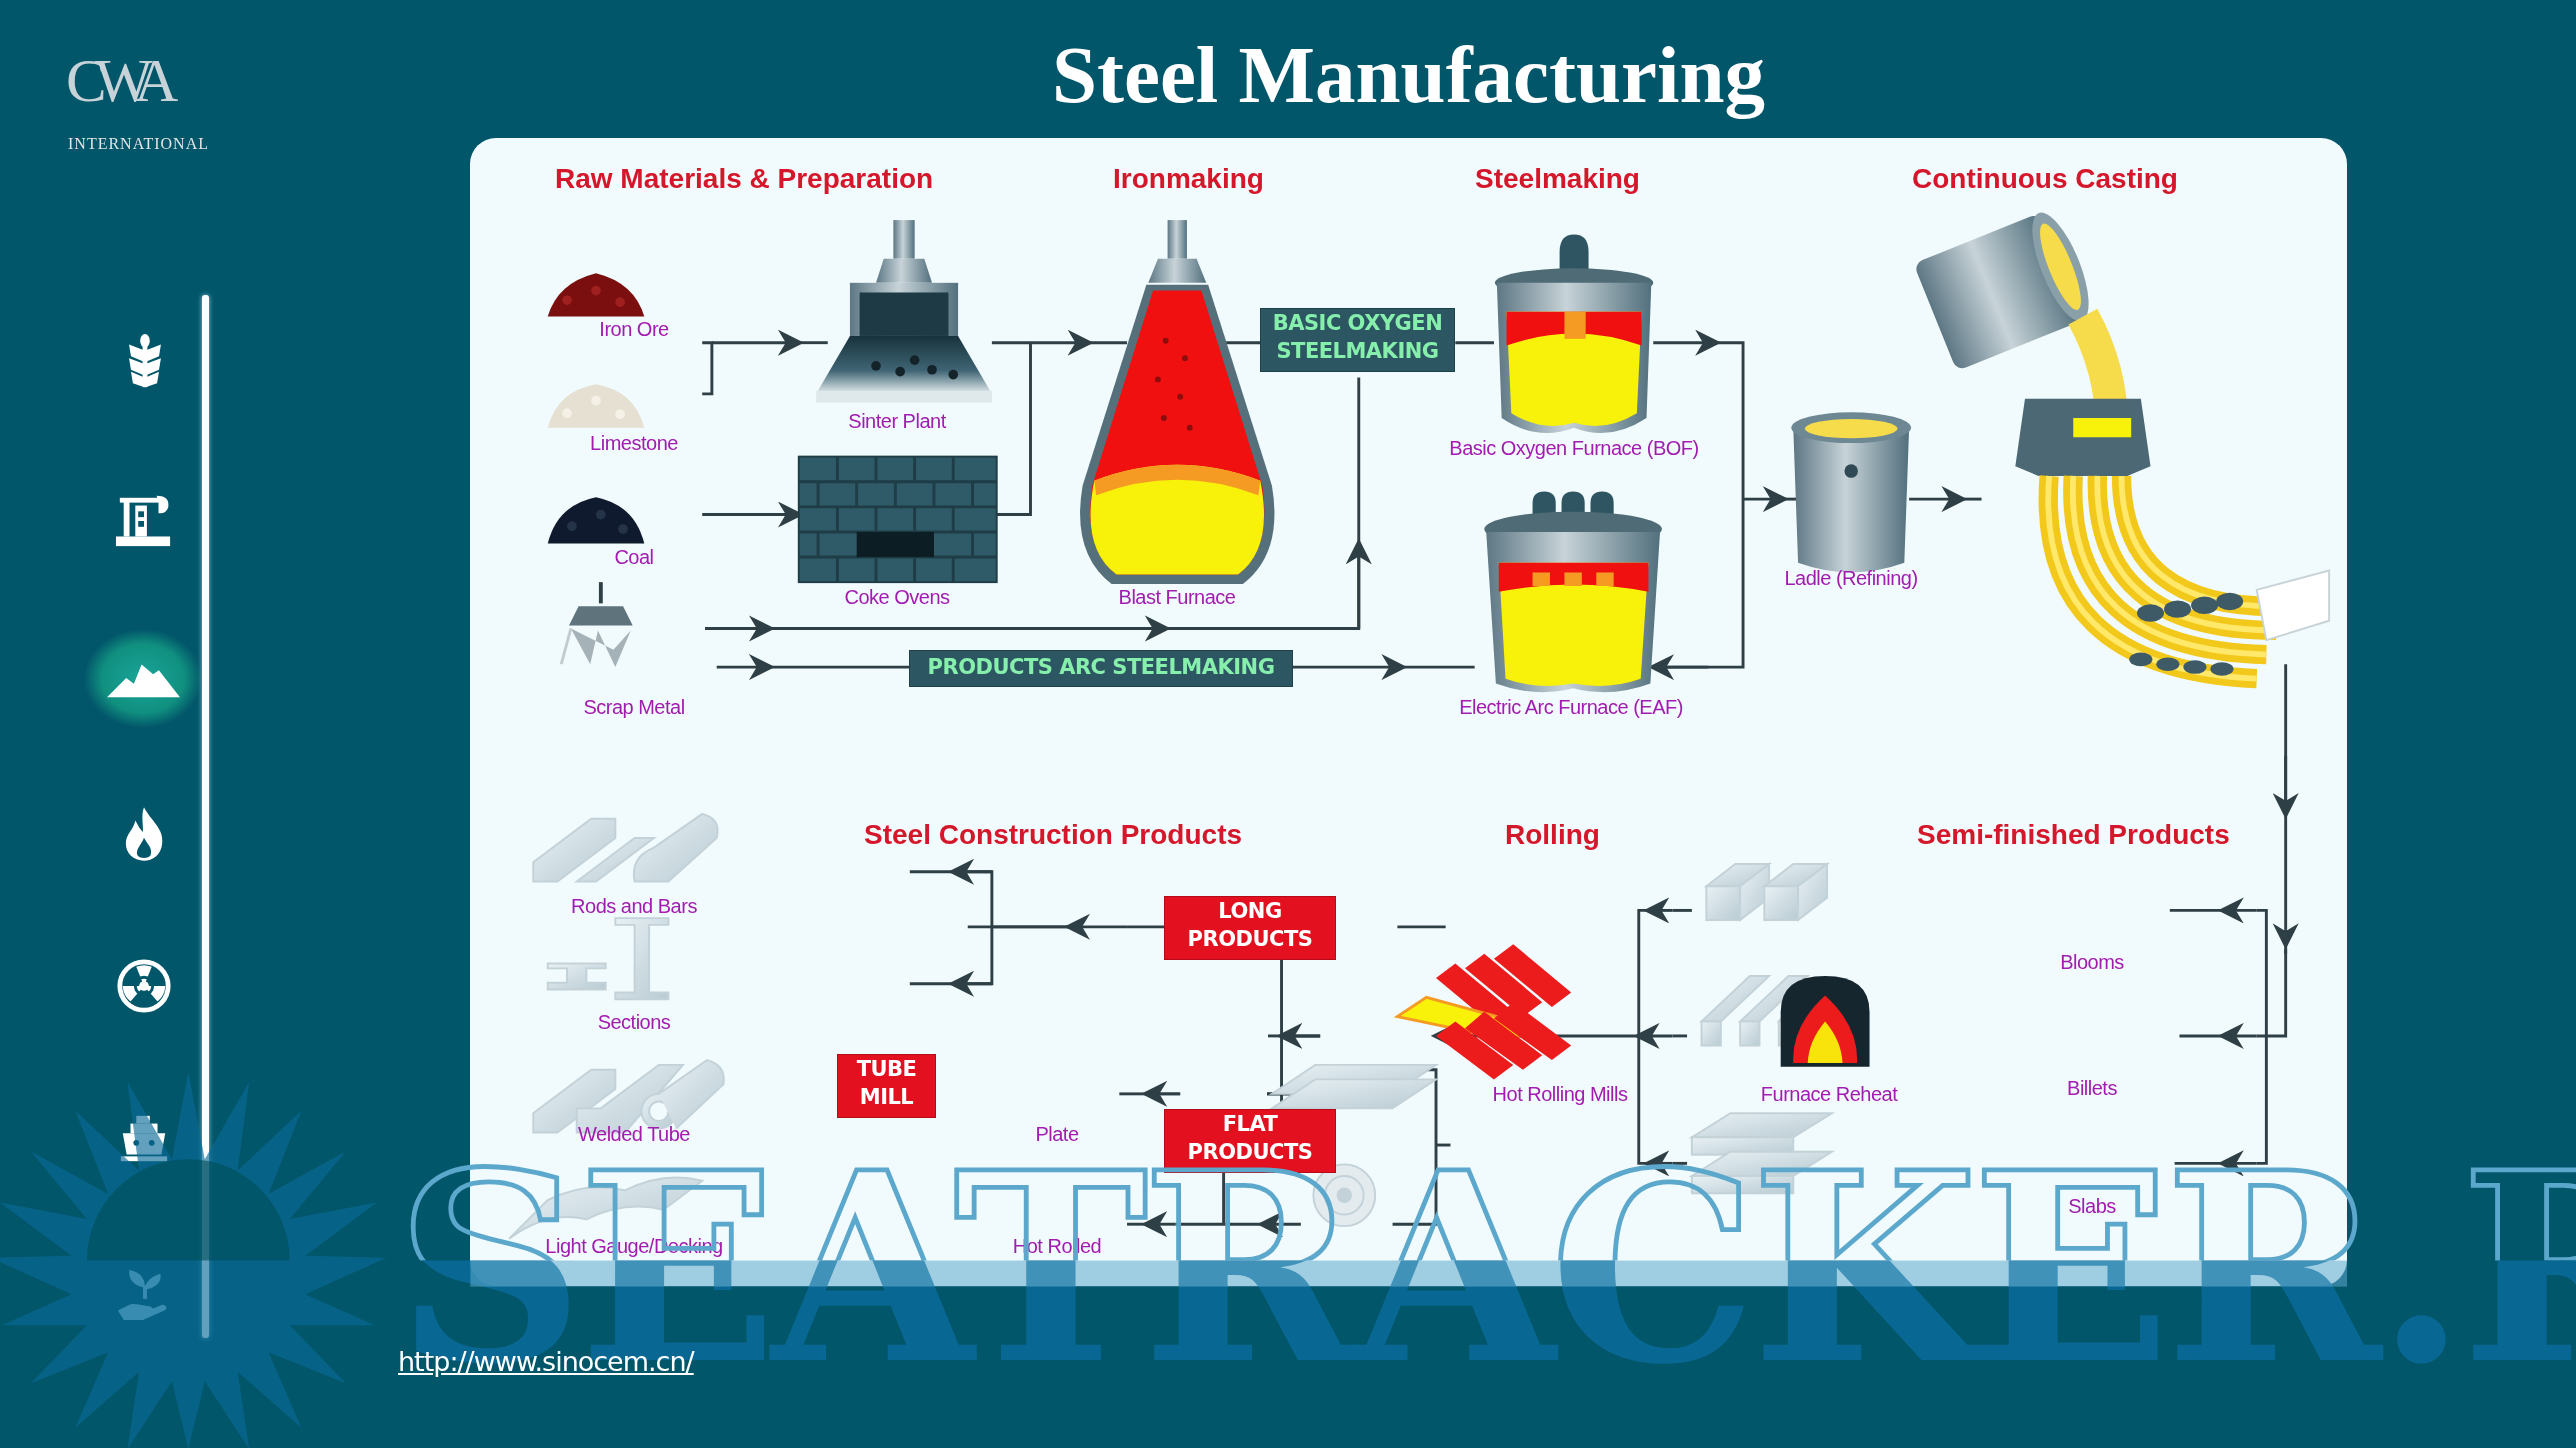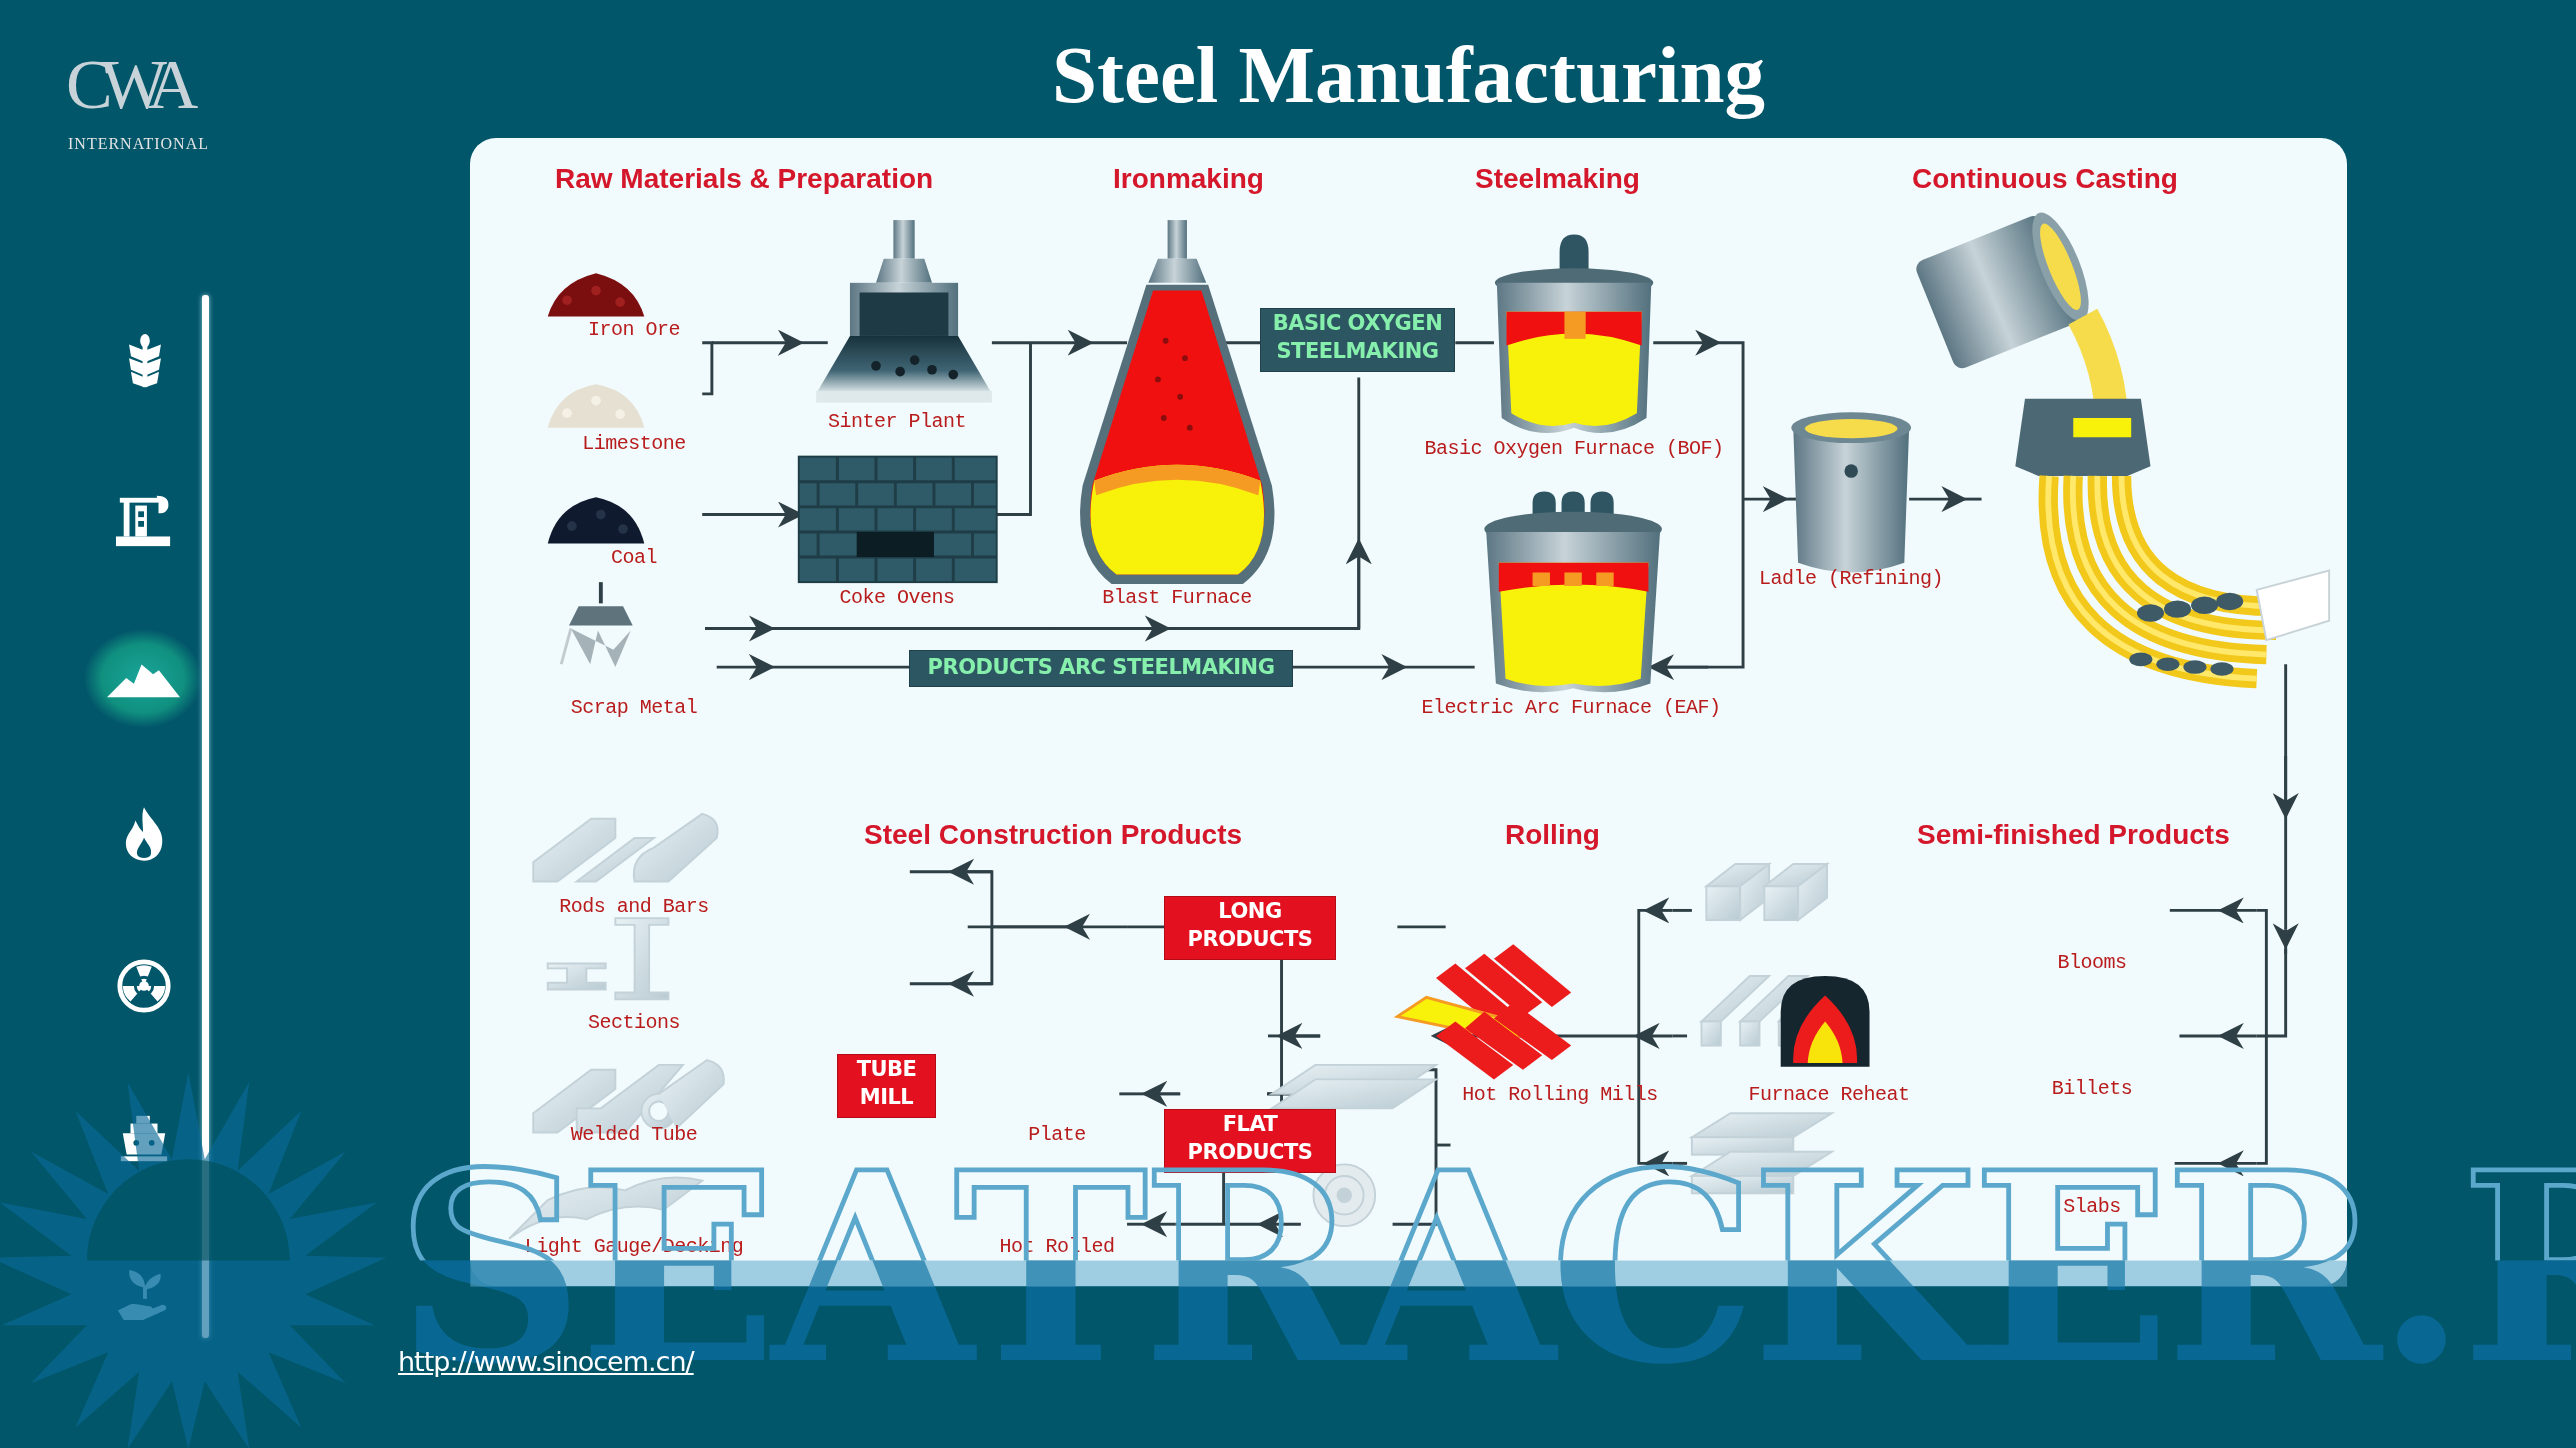--- a/index.html
+++ b/index.html
@@ -1,26 +1,26 @@
 <!DOCTYPE html>
 <html><head>
 <meta charset="utf-8">
 <style>
   html, body { margin:0; padding:0; }
   body { width:2576px; height:1449px; background:#02566a; position:relative; overflow:hidden; font-family:"DejaVu Sans", sans-serif; }
   .abs { position:absolute; }
-  .logo-main { left:66px; top:50px; font-family:"Liberation Serif", serif; font-size:70px; color:#c7d3d8; letter-spacing:-11.6px; line-height:1; }
+  .logo-main { left:66px; top:50px; font-family:"Liberation Serif", serif; font-size:61px; color:#c7d3d8; letter-spacing:-11.6px; line-height:1; }
   .logo-sub { left:68px; top:135px; font-family:"Liberation Serif", serif; font-size:16px; color:#e5e5e5; letter-spacing:1px; }
   .title { left:470px; width:1877px; top:35px; text-align:center; font-family:"Liberation Serif", serif; font-weight:bold; font-size:81px; color:#ffffff; line-height:1; }
   .side-line { left:202px; top:295px; width:6.8px; height:1043px; background:#ffffff; border-radius:2.9px; box-shadow:0 0 5.8px #8fc7d6; }
   .side-icon { left:114px; width:60px; height:60px; display:flex; align-items:center; justify-content:center; }
   .side-icon.active { background:radial-gradient(ellipse at center, #1aa59a 0%, #10907f 50%, rgba(2,86,106,0) 72%); width:116px; left:85px; height:97px; }
   .diagram { left:470px; top:138px; width:1877px; height:1148px; background:#f1fafc; overflow:hidden;border-radius:26px; }
   .sec { position:absolute; font-family:"Liberation Sans", sans-serif; font-weight:bold; font-size:28px; color:#d4172a; white-space:nowrap; }
-  .lbl { position:absolute; font-family:Liberation Mono, monospace; font-size:20px; color:#b91c1c; white-space:nowrap; transform:translateX(-50%); letter-spacing:-0.5px; }
+  .lbl { position:absolute; font-family:Liberation Sans, sans-serif; font-size:20px; color:#a21caf; white-space:nowrap; transform:translateX(-50%); letter-spacing:-0.5px; }
   .box-dark { position:absolute; background:#2d5663; color:#86efac; font-family:"DejaVu Sans", sans-serif; font-weight:bold; font-size:21px; text-align:center; line-height:28px; border:1.9px solid #1f414c; letter-spacing:-0.5px; }
   .box-red { position:absolute; background:#e3101f; color:#ffffff; font-family:"DejaVu Sans", sans-serif; font-weight:bold; font-size:21px; text-align:center; line-height:28px; border:1.9px solid #b50b17; letter-spacing:-0.5px; }
   svg.flow { position:absolute; left:0; top:0; }
   .link { left:398px; top:1346px; font-family:"DejaVu Sans", sans-serif; font-size:27px; color:#ffffff; text-decoration:underline; letter-spacing:-1px; }
   .wm { left:0; top:0; pointer-events:none; }
 </style>
 </head>
 <body>
 
 <div class="abs logo-main">CWA</div>

